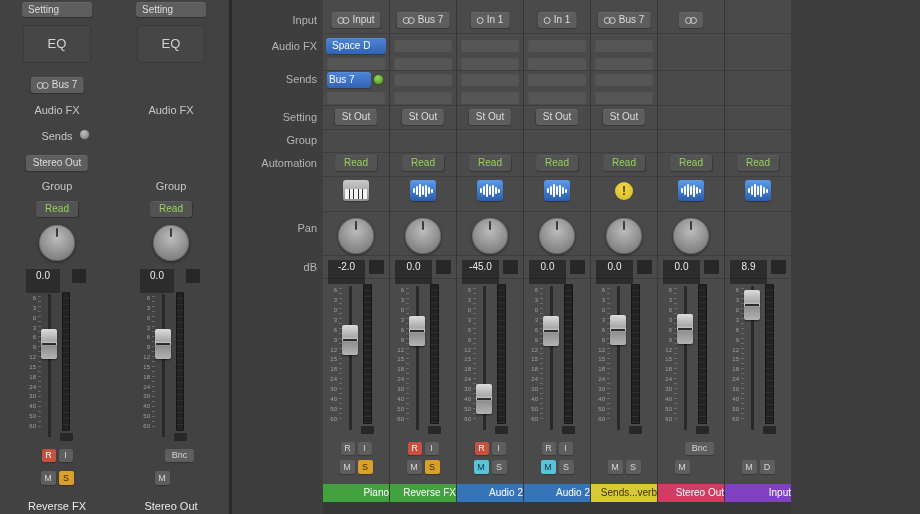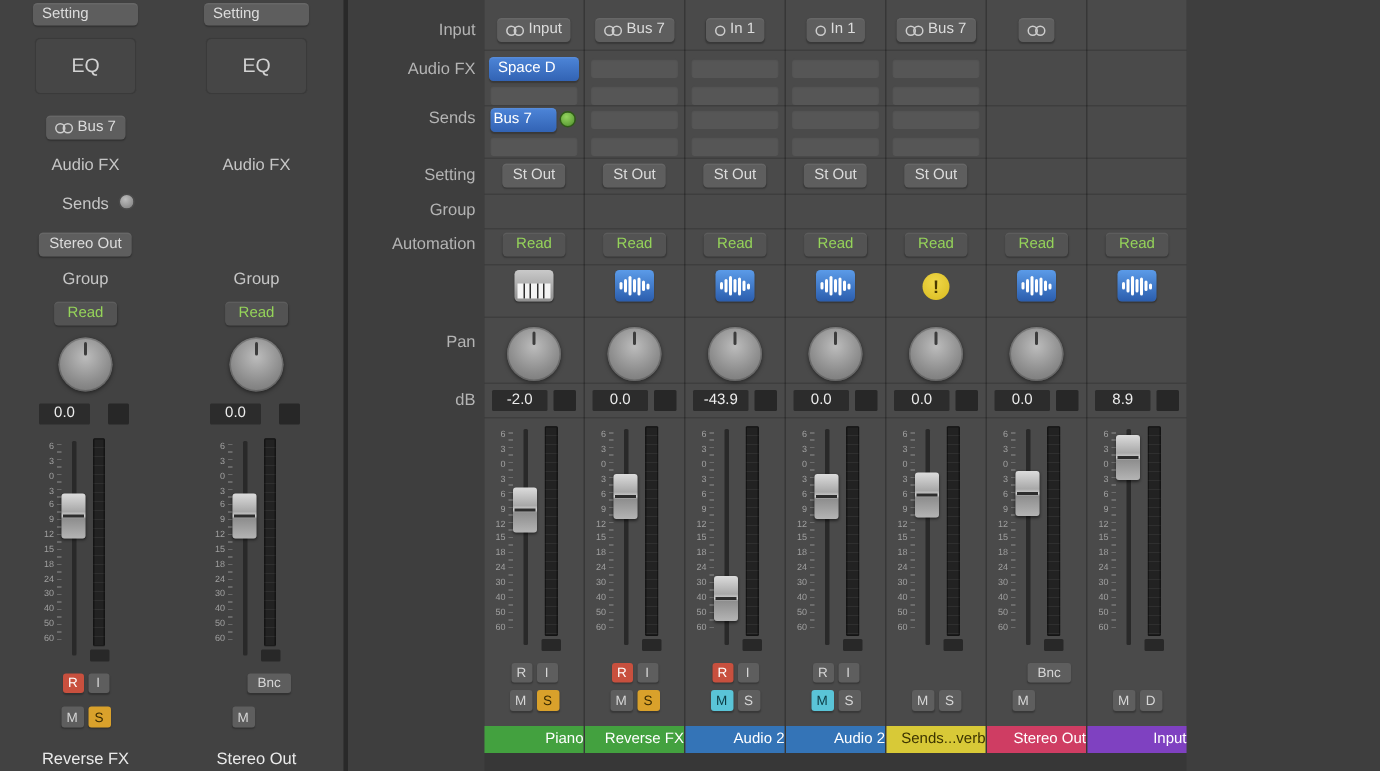--- a/index.html
+++ b/index.html
@@ -38,21 +38,21 @@
 .sicon.warning{background:transparent;}
 .warn-c{width:18px;height:18px;border-radius:50%;background:radial-gradient(circle at 45% 35%,#f0d84a,#d8ba1e);color:#4a3a00;font-weight:bold;font-size:12px;display:flex;align-items:center;justify-content:center;}
 .sicon.piano{background:linear-gradient(#c9c9c9,#8f8f8f);overflow:hidden;box-shadow:0 1px 1px rgba(0,0,0,.3);}
 .piano-keys{position:absolute;left:2px;right:2px;bottom:2px;top:9px;background:#f4f4f4;display:flex;}
 .pkey{flex:1;border-right:1px solid #2e2e2e;}
 .pkey:last-child{border-right:none;}
 
 .knob{position:absolute;left:50%;transform:translateX(-50%);width:36px;height:36px;border-radius:50%;background:radial-gradient(circle at 50% 36%,#bcbcbc,#8b8b8b 60%,#6f6f6f);box-shadow:0 1px 3px rgba(0,0,0,.5), inset 0 0 0 1px rgba(0,0,0,.2);}
 .knob::after{content:"";position:absolute;left:50%;top:3px;width:2px;height:9px;margin-left:-1px;background:#3c3c3c;border-radius:1px;}
 
-.dbval{position:absolute;left:5px;width:37px;height:14px;background:#2c2c2c;color:#ededed;font-size:10px;line-height:14px;text-align:center;border-radius:1px;}
+.dbval{position:absolute;left:5px;width:37px;height:24px;background:#2c2c2c;color:#ededed;font-size:10px;line-height:14px;text-align:center;border-radius:1px;}
 .dbpeak{position:absolute;right:5px;width:15px;height:14px;background:#272727;border-radius:1px;}
 .insp-db{left:7px;width:34px;}
 .insp-peak{right:9px;width:14px;}
 
 .fzone{position:absolute;left:0;width:100%;}
 .fscale{position:absolute;left:1px;top:5px;bottom:16px;width:13px;display:flex;flex-direction:column;justify-content:space-between;align-items:flex-end;}
 .ftick{font-size:6px;color:#a0a0a0;line-height:1;}
 .fticks{position:absolute;left:16px;top:6px;bottom:17px;width:3px;background:repeating-linear-gradient(to bottom,#8f8f8f 0 1px,transparent 1px 5px);opacity:.5;}
 .ftrack{position:absolute;left:19px;top:2px;bottom:6px;width:16px;}
 .ftrack::before{content:"";position:absolute;left:50%;top:2px;bottom:2px;width:3px;margin-left:-1.5px;background:#292929;border-radius:1px;}
@@ -353,21 +353,21 @@
           <div class="sicon waveform" style="top: 180px;">
             <div class="wbar" style="height: 5px;"></div>
             <div class="wbar" style="height: 9px;"></div>
             <div class="wbar" style="height: 13px;"></div>
             <div class="wbar" style="height: 9px;"></div>
             <div class="wbar" style="height: 12px;"></div>
             <div class="wbar" style="height: 7px;"></div>
             <div class="wbar" style="height: 4px;"></div>
           </div>
           <div class="knob" style="top: 218px;"></div>
-          <div class="dbval" style="top: 260px;">-43.9</div>
+          <div class="dbval" style="top: 260px;">-45.0</div>
           <div class="dbpeak" style="top: 260px;"></div>
           <div class="fzone" style="top: 282px; height: 156px;">
             <div class="fscale">
               <div class="ftick">6</div>
               <div class="ftick">3</div>
               <div class="ftick">0</div>
               <div class="ftick">3</div>
               <div class="ftick">6</div>
               <div class="ftick">9</div>
               <div class="ftick">12</div>

